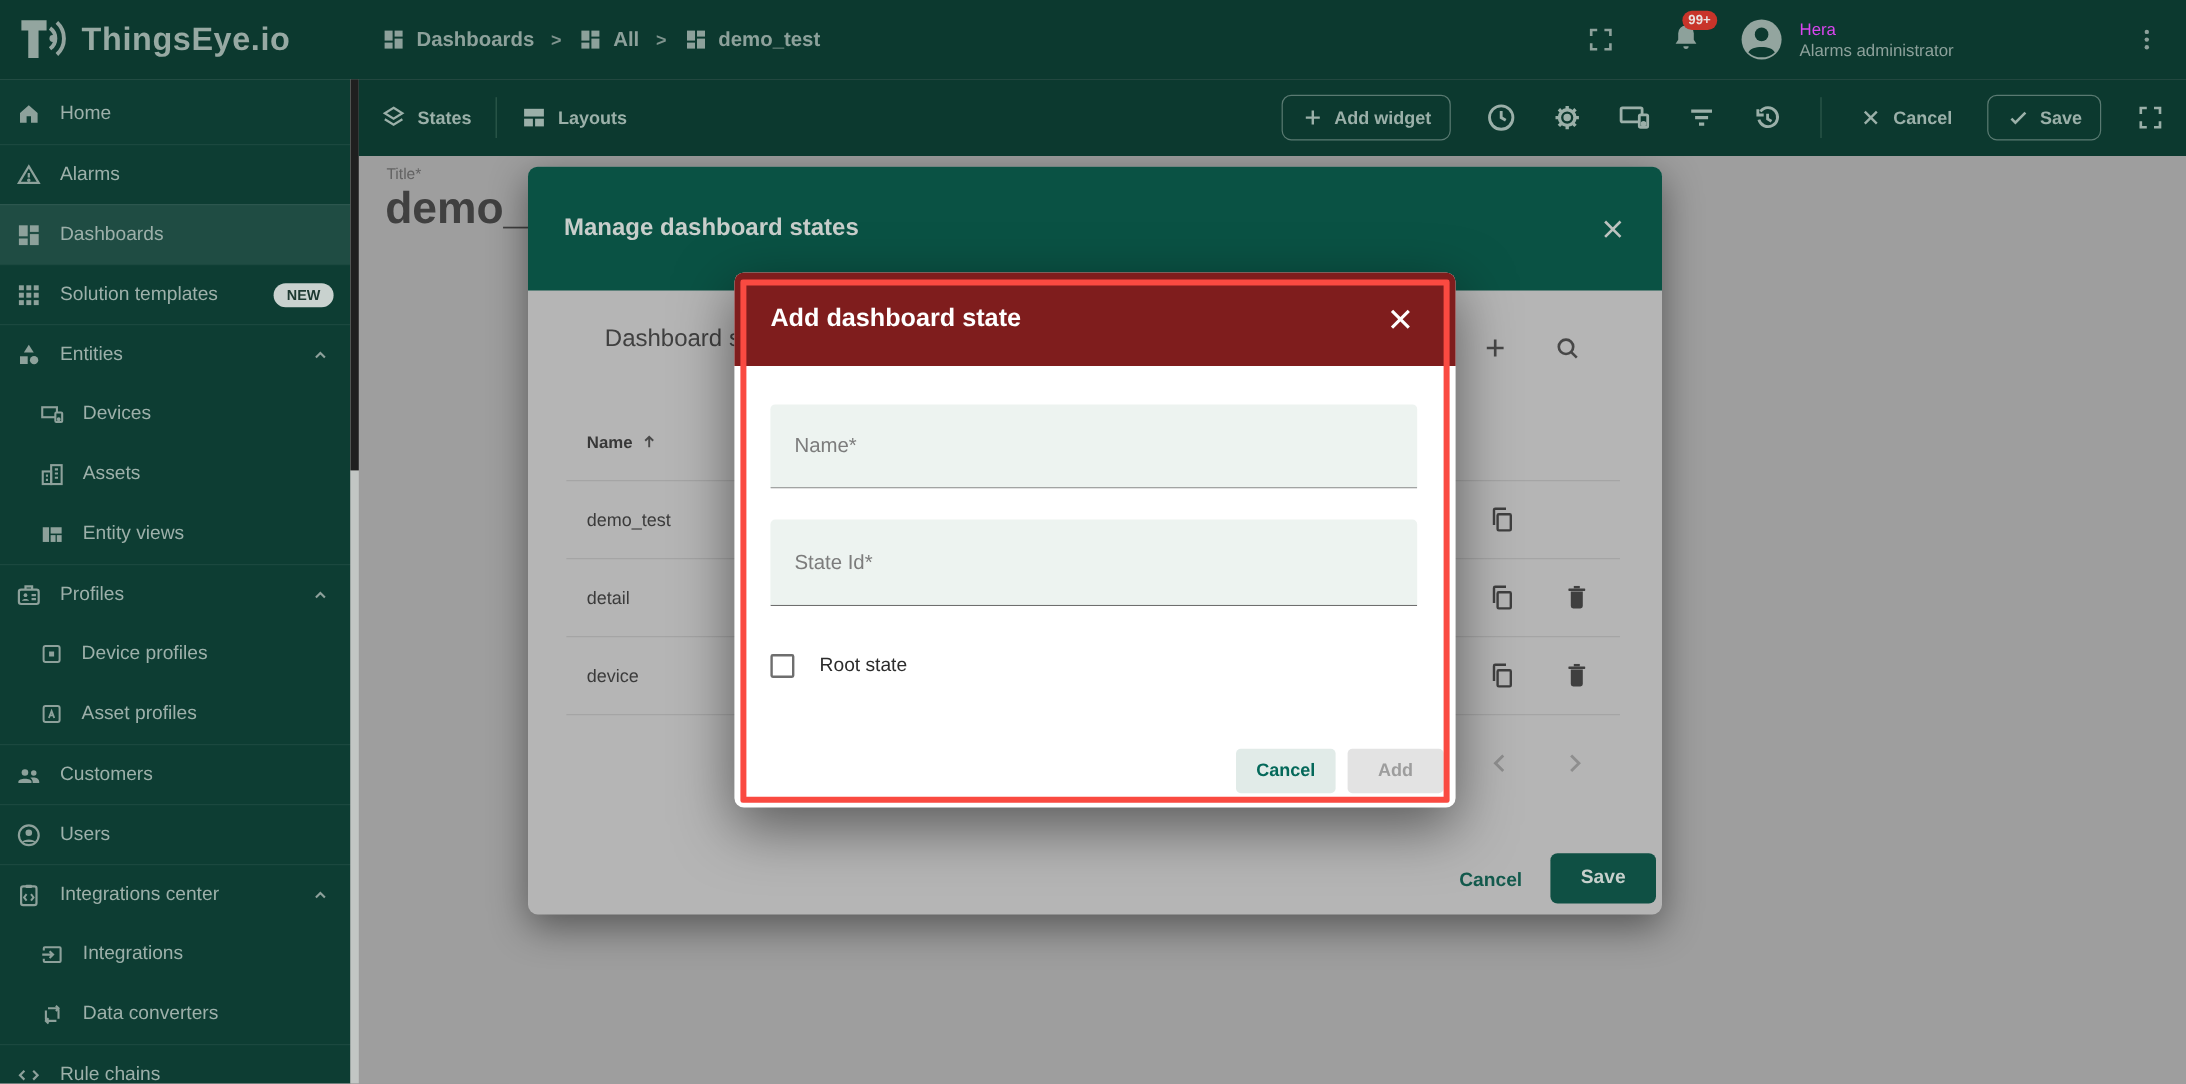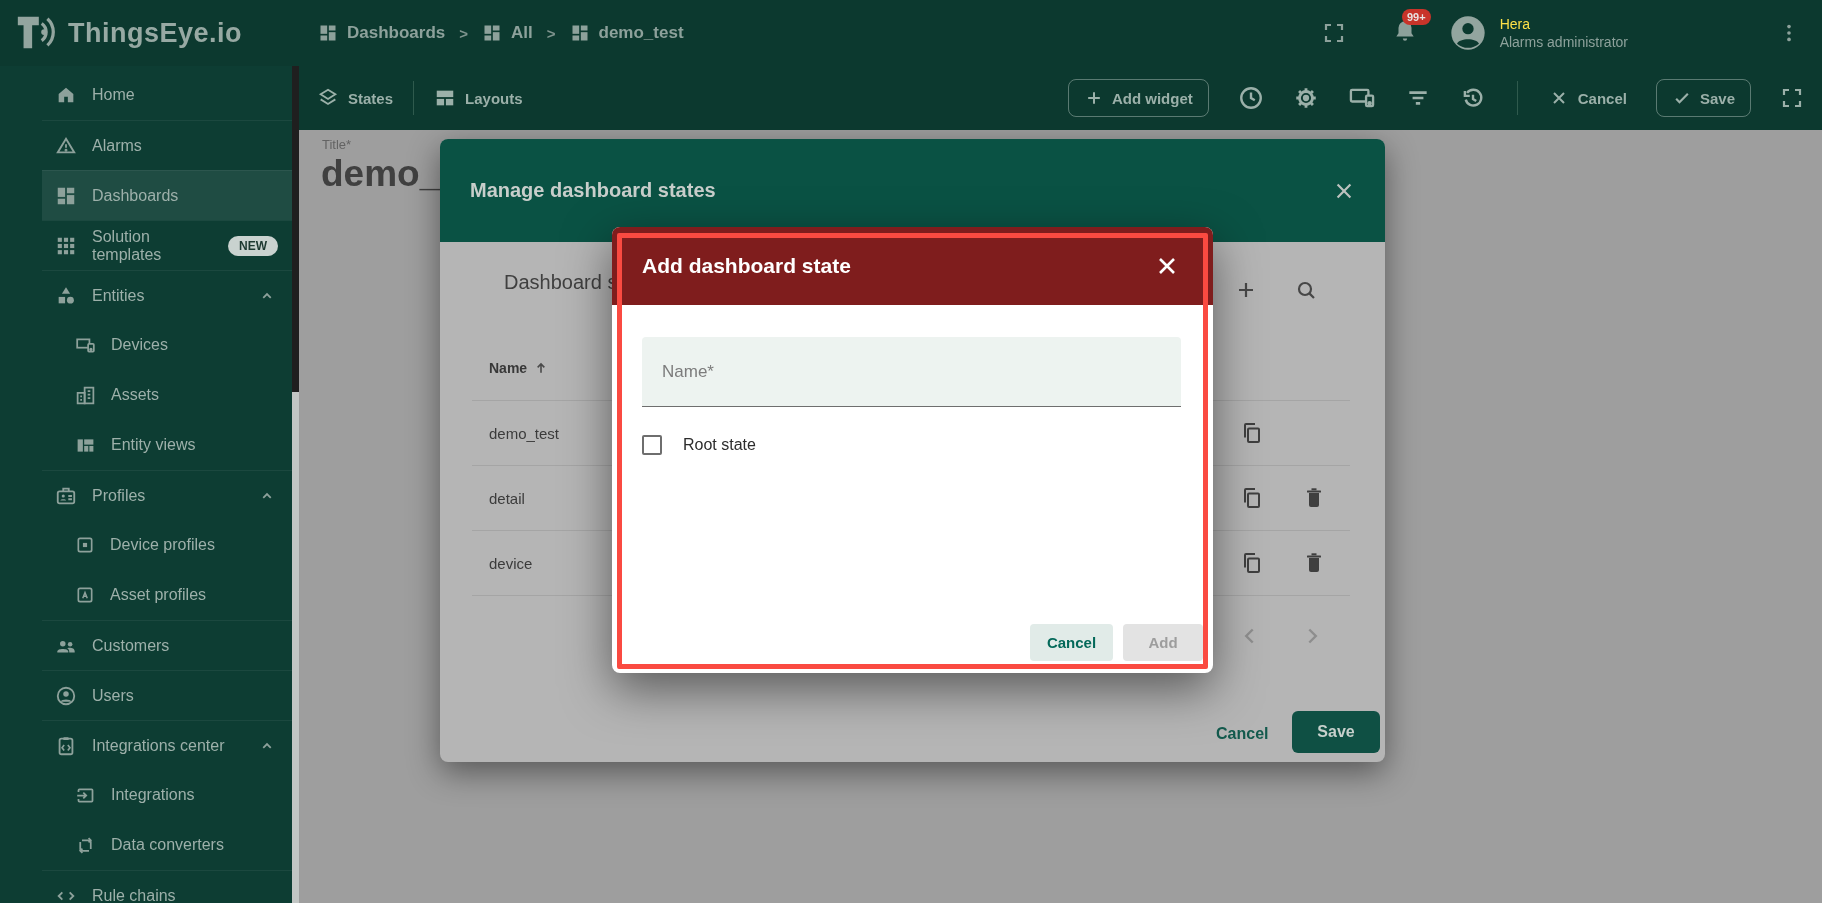--- a/index.html
+++ b/index.html
@@ -12,34 +12,34 @@
   .logo-sec { width:292px; flex:none; display:flex; align-items:center; gap:10px; padding-left:12px; }
   .logo-text { color:#97a9a3; font-size:27px; font-weight:bold; letter-spacing:.5px; }
   .crumbs { display:flex; align-items:center; gap:14px; padding-left:26px; color:#8da19b; font-size:17px; font-weight:bold; }
   .crumb { display:flex; align-items:center; gap:9px; cursor:pointer; }
   .crumb-sep { color:#7f948e; font-size:15px; font-weight:bold; }
   .top-right { margin-left:auto; display:flex; align-items:center; padding-right:22px; }
   .bell-wrap { position:relative; margin-left:46px; }
   .badge { position:absolute; top:-9px; right:-13px; background:#c8342a; color:#e8e2e1; font-size:11px; font-weight:bold; border-radius:9px; padding:2px 5px; }
   .avatar-wrap { margin-left:30px; }
   .user-block { margin-left:12px; line-height:1.3; }
-  .user-name { color:#fde047; font-size:14px; }
+  .user-name { color:#d946ef; font-size:14px; }
   .user-role { color:#8da19b; font-size:14px; }
   .kebab { margin-left:150px; }
 
   
   .toolbar { position:absolute; left:299px; top:66px; width:1523px; height:64px; background:#0c392f; display:flex; align-items:center; padding:0 18px; z-index:35; color:#9bb0a9; font-size:15px; font-weight:bold; }
   .tb-group { display:flex; align-items:center; gap:9px; cursor:pointer; }
   .tb-div { width:1px; height:34px; background:#2f5a4d; margin:0 20px; }
   .tb-right { margin-left:auto; display:flex; align-items:center; gap:29px; }
   .tb-btn { display:flex; align-items:center; gap:8px; border:1px solid rgba(155,176,169,.55); border-radius:8px; padding:8px 15px; cursor:pointer; }
 
   
   .sidebar { position:absolute; left:0; top:66px; width:292px; height:837px; background:#0d3d33; padding-top:4px; z-index:30; }
-  .nav-item { height:50px; display:flex; align-items:center; gap:15px; padding-left:13px; color:#9db0aa; font-size:16px; font-weight:500; cursor:pointer; position:relative;margin-left:42px; }
+  .nav-item { height:50px; display:flex; align-items:center; gap:15px; padding-left:13px; color:#9db0aa; font-size:16px; font-weight:500; cursor:pointer; position:relative; }
   .nav-item.sep { border-top:1px solid rgba(255,255,255,.06); }
   .nav-item.child { padding-left:33px; }
   .nav-item.active { background:rgba(255,255,255,.08); }
   .new-badge { margin-left:auto; margin-right:14px; background:#c9d2cf; color:#1d3931; font-size:12px; font-weight:bold; border-radius:11px; padding:3px 11px; }
   .chev { margin-left:auto; margin-right:16px; }
   .scrolltrack { position:absolute; left:292px; top:66px; width:7px; height:837px; background:#c2c6c4; z-index:30; }
   .scrollthumb { position:absolute; left:0; top:0; width:7px; height:326px; background:#1f1f1f; }
 
   
   .content { position:absolute; left:299px; top:130px; width:1523px; height:773px; background:#9e9e9e; z-index:1; }
@@ -64,21 +64,21 @@
   .adddlg { position:absolute; left:612px; top:227px; width:601px; height:446px; background:#ffffff; border-radius:8px; box-shadow:0 16px 48px rgba(0,0,0,.5); z-index:20; }
   .adddlg-head { height:78px; background:#7f1d1d; border-radius:8px 8px 0 0; display:flex; align-items:center; padding:0 30px; }
   .adddlg-title { color:#ffffff; font-size:21px; font-weight:bold; }
   .adddlg-close { margin-left:auto; margin-right:4px; cursor:pointer; }
   .hl-border { position:absolute; top:6px; left:5px; right:5px; bottom:4px; border:5px solid #fa4a41; border-radius:2px; pointer-events:none; z-index:5; }
   .adddlg-body { position:absolute; left:0; top:78px; right:0; bottom:0; padding:32px 32px 0 30px; }
   .field { height:70px; background:#edf3f0; border-bottom:1px solid #6e6e6e; border-radius:4px 4px 0 0; display:flex; align-items:center; }
   .field + .field { margin-top:26px; }
   .field input { width:100%; height:100%; background:transparent; border:none; outline:none; padding:0 20px; font-size:17px; font-family:"Liberation Sans","DejaVu Sans",sans-serif; color:#222; }
   .field input::placeholder { color:#7c7c7c; opacity:1; }
-  .cb-row { margin-top:28px; display:flex; align-items:center; gap:21px; }
+  .cb-row { margin-top:40px; display:flex; align-items:center; gap:21px; }
   .cb { width:20px; height:20px; border:2px solid #6e6e6e; border-radius:2px; cursor:pointer; }
   .cb-label { font-size:16px; color:#2c2c2c; }
   .dlg-btns { position:absolute; right:10px; bottom:12px; display:flex; gap:10px; }
   .btn-cancel { width:83px; height:37px; background:#e1ebe8; border-radius:4px; color:#04695a; font-size:15px; font-weight:bold; display:flex; align-items:center; justify-content:center; cursor:pointer; }
   .btn-add { width:80px; height:37px; background:#e3e3e3; border-radius:4px; color:#9d9d9d; font-size:15px; font-weight:bold; display:flex; align-items:center; justify-content:center; }
 </style>
 </head>
 <body>
 
 <div class="topbar">
@@ -557,20 +557,23 @@
     <span class="adddlg-close icon">
         <svg width="24" height="24" viewBox="0 0 24 24" fill="none" stroke="#ffffff" stroke-width="2.6">
           <path d="M5 5l14 14M19 5L5 19"></path>
         </svg>
       </span>
   </div>
   <div class="adddlg-body">
     <div class="field">
       <input type="text" placeholder="Name*" style="">
     </div>
+    <div class="field" style="height:72px;">
+      <input type="text" placeholder="State Id*" style="">
+    </div>
     <div class="cb-row">
       <span class="cb"></span>
       <span class="cb-label">Root state</span>
     </div>
   </div>
   <div class="dlg-btns">
     <span class="btn-cancel">Cancel</span>
     <span class="btn-add">Add</span>
   </div>
   <div class="hl-border"></div>

